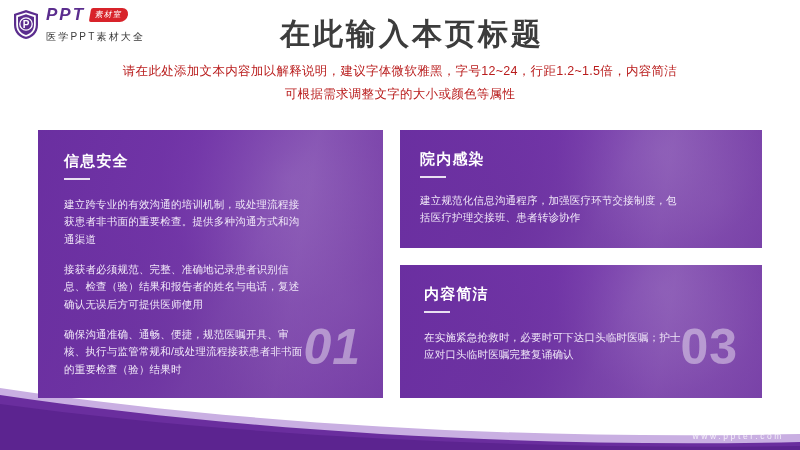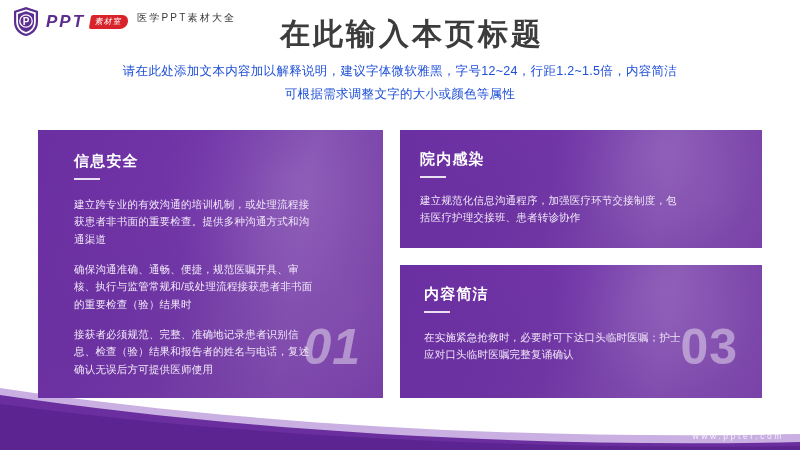--- a/index.html
+++ b/index.html
@@ -11,21 +11,21 @@
   }
   .slide{position:absolute;inset:0;width:800px;height:450px;overflow:hidden;background:#fff;}
 
   
   .wave-wrap{position:absolute;left:0;bottom:0;width:800px;height:72px;overflow:hidden;}
   .wave-wrap svg{display:block;width:800px;height:72px;}
 
   
   .logo{position:absolute;left:12px;top:6px;display:flex;align-items:center;gap:6px;}
   .shield{width:28px;height:31px;position:relative;flex:none;}
-  .logo-text{display:flex;flex-direction:row;justify-content:center;gap:9px;text-align:center;}
+  .logo-text{display:flex;flex-direction:column;justify-content:center;gap:9px;text-align:center;}
   .logo-row1{display:flex;align-items:center;gap:5px;}
   .logo-ppt{
     font-size:17px;font-weight:bold;color:#5b2d8e;letter-spacing:2px;
     font-style:italic;line-height:1;font-family:"Liberation Sans",sans-serif;
   }
   .logo-badge{
     background:#d8232a;color:#fff;font-size:8px;line-height:1;
     padding:3px 6px 3px 5px;border-radius:2px 7px 7px 2px;
     letter-spacing:1px;transform:skewX(-10deg);
   }
@@ -33,21 +33,21 @@
     font-size:10px;color:#3a3a3a;letter-spacing:2.2px;line-height:1;white-space:nowrap;
   }
 
   
   .title{
     position:absolute;left:12px;top:14px;width:800px;text-align:center;
     font-size:30px;font-weight:bold;color:#3c3c3c;letter-spacing:3px;line-height:1.3;
   }
   .subtitle{
     position:absolute;left:0;top:60px;width:800px;text-align:center;
-    font-size:12.5px;color:#1d4ed8;line-height:1.85;letter-spacing:.3px;
+    font-size:12.5px;color:#b91c1c;line-height:1.85;letter-spacing:.3px;
   }
   .subtitle div{white-space:nowrap;}
 
   
   .card{
     position:absolute;overflow:hidden;color:#fff;
     background:#6a2fa0;
   }
   .card .photo{
     position:absolute;inset:0;
@@ -70,21 +70,21 @@
   .card p{
     margin:0;font-size:10.5px;line-height:1.65;color:#f0e7f8;letter-spacing:.2px;
   }
   .bignum{
     position:absolute;font-size:50px;font-weight:bold;
     color:rgba(255,255,255,.42);letter-spacing:1px;line-height:1;
   }
 
   
   #card-01{left:38px;top:130px;width:345px;height:268px;}
-  #card-01 .content{padding:22px 36px;box-sizing:border-box;}
+  #card-01 .content{padding:22px 26px;box-sizing:border-box;}
   #card-01 .paras{margin-top:16px;display:flex;flex-direction:column;gap:13px;width:240px;}
   #card-01 .bignum{right:22px;bottom:26px;font-style:italic;}
 
   
   #card-02{left:400px;top:130px;width:362px;height:118px;}
   #card-02 .content{padding:20px 20px;box-sizing:border-box;}
   #card-02 p{margin-top:14px;width:262px;}
   #card-02 .bignum{right:24px;top:30px;}
 
   
@@ -138,22 +138,22 @@
   </div>
 
   <div class="card" id="card-01">
     <div class="photo"></div>
     <div class="veil"></div>
     <div class="content">
       <h3>信息安全</h3>
       <div class="rule"></div>
       <div class="paras">
         <p>建立跨专业的有效沟通的培训机制，或处理流程接获患者非书面的重要检查。提供多种沟通方式和沟通渠道</p>
+        <p>接获者必须规范、完整、准确地记录患者识别信息、检查（验）结果和报告者的姓名与电话，复述确认无误后方可提供医师使用</p>
         <p>确保沟通准确、通畅、便捷，规范医嘱开具、审核、执行与监管常规和/或处理流程接获患者非书面的重要检查（验）结果时</p>
-        <p>接获者必须规范、完整、准确地记录患者识别信息、检查（验）结果和报告者的姓名与电话，复述确认无误后方可提供医师使用</p>
       </div>
       <div class="bignum">01</div>
     </div>
   </div>
 
   <div class="card" id="card-02">
     <div class="photo"></div>
     <div class="veil"></div>
     <div class="content">
       <h3>院内感染</h3>

